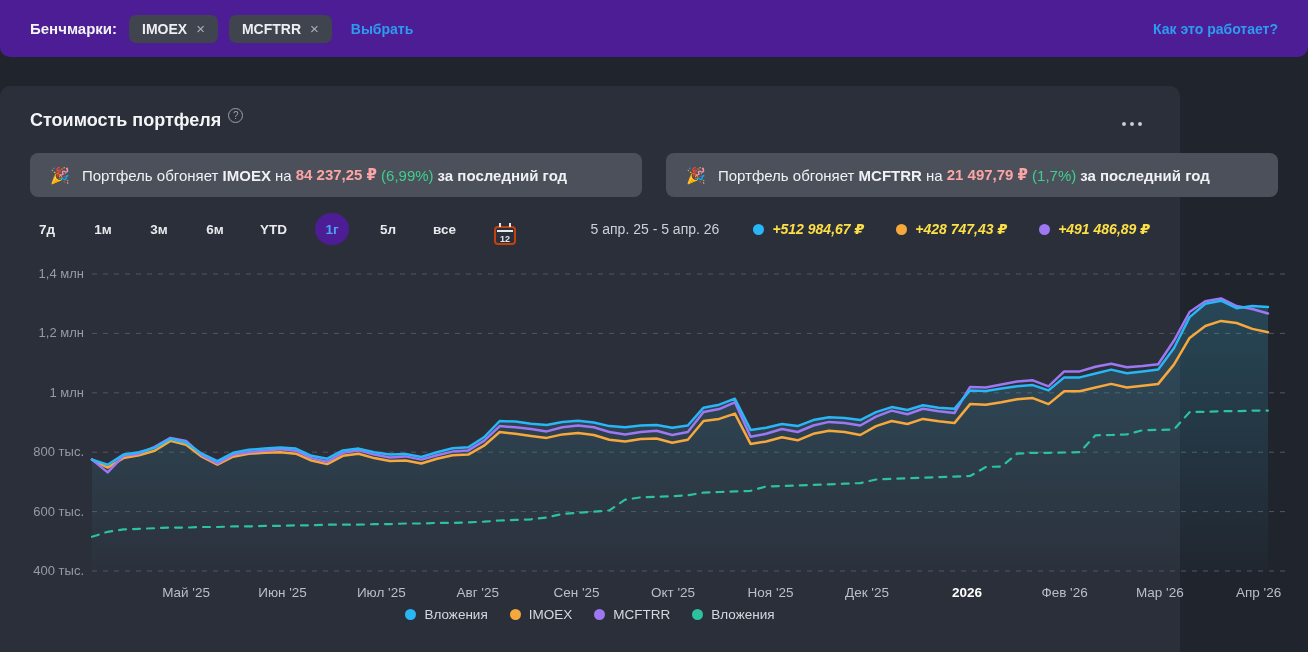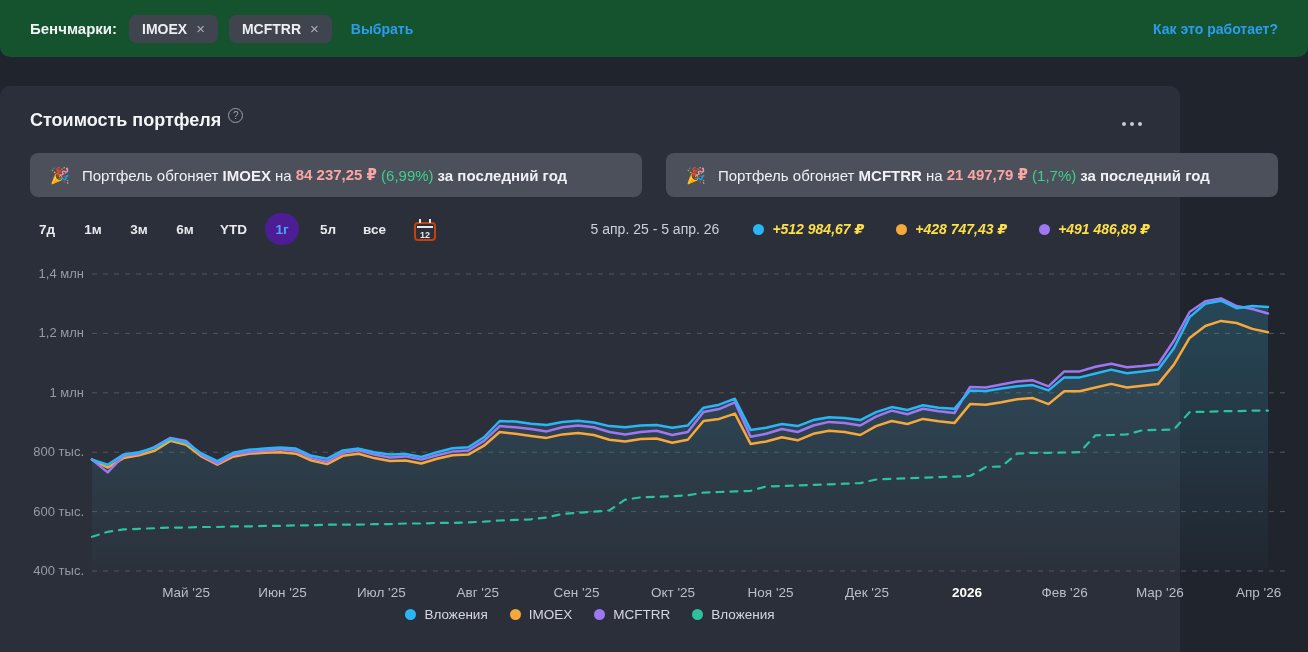--- a/index.html
+++ b/index.html
@@ -5,21 +5,21 @@
   * { margin:0; padding:0; box-sizing:border-box; }
   html,body { background:#14161c; }
   body { font-family:"Liberation Sans","DejaVu Sans",sans-serif; }
   .screen {
     position:relative; width:1308px; height:652px; margin:0 auto;
     background:#20242d; overflow:hidden; color:#e9ebef;
   }
   
   .topbar {
     position:absolute; left:0; top:0; width:1308px; height:57px;
-    background:#14532d; border-radius:0 0 10px 10px;
+    background:#4c1d95; border-radius:0 0 10px 10px;
     display:flex; align-items:center; padding:0 30px;
   }
   .topbar-label { font-size:15px; font-weight:700; color:#f2f3f6; margin-right:12px; }
   .chip {
     display:flex; align-items:center; gap:9px; background:#3f444f;
     border-radius:7px; padding:6px 13px; margin-right:11px; cursor:pointer;
   }
   .chip-label { font-size:14px; font-weight:700; color:#eceef2; }
   .chip-x { font-size:15px; color:#aab0ba; line-height:1; cursor:pointer; }
   .link-btn { font-size:14px; font-weight:700; color:#2d9cf0; cursor:pointer; margin-left:8px; }
@@ -47,21 +47,21 @@
   }
   .banner .emoji { margin-right:12px; font-size:16px; }
   .banner b { font-weight:700; }
   .banner .amt { color:#fca5a5; font-weight:700; margin:0 4px; }
   .banner .pct { color:#3ecf8e; margin-right:4px; }
   .banner-1 { left:30px; }
   .banner-2 { left:666px; }
   
   .controls { position:absolute; left:30px; right:30px; top:127px; height:32px;
     display:flex; align-items:center; }
-  .periods { display:flex; align-items:flex-start; gap:12px; }
+  .periods { display:flex; align-items:flex-end; gap:22px; }
   .period-btn {
     min-width:34px; height:32px; display:flex; align-items:center; justify-content:center;
     font-size:13.5px; font-weight:700; color:#e8eaee; cursor:pointer; border-radius:17px;
     padding:0 6px;
   }
   .period-btn.active { color:#4da3f7; background:#4c1d95; }
   .cal { position:relative; width:22px; height:19px; border:2px solid #c2410c; border-radius:4px;
     margin-left:10px; margin-top:9px; cursor:pointer; }
   .cal::before, .cal::after { content:''; position:absolute; top:-5px; width:2px; height:4px; background:#e6e8ec; }
   .cal::before { left:3px; } .cal::after { right:3px; }

